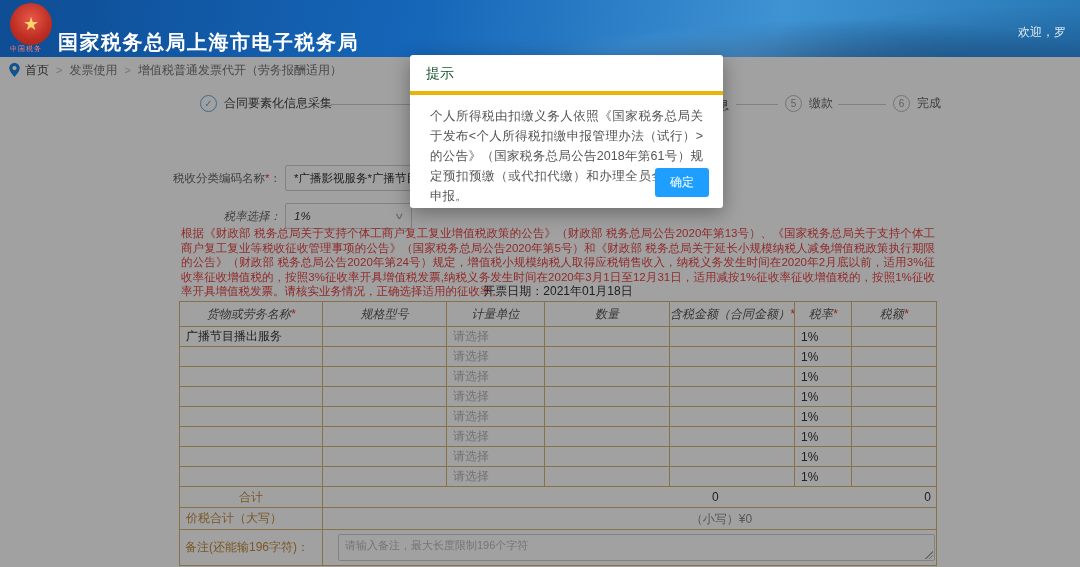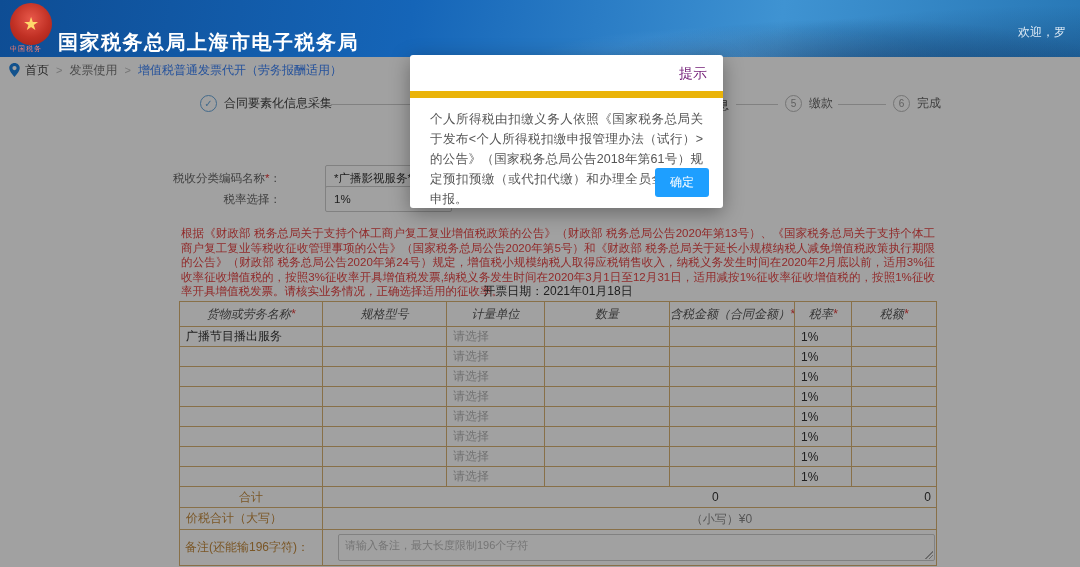--- a/index.html
+++ b/index.html
@@ -23,34 +23,34 @@
   .hdr-title { position:absolute; left:58px; top:15px; height:57px; line-height:54px;
                color:#fff; font-size:20px; font-weight:bold; letter-spacing:1.5px; }
   .welcome { position:absolute; left:1018px; top:24px; color:#dce9f5; font-size:12px; white-space:nowrap; }
 
   
   .crumbbar { position:absolute; top:57px; left:0; width:992px; height:26px; background:#fff;
               display:flex; align-items:center; padding-left:9px; font-size:12px; color:#888; }
   .crumbbar .pin { width:11px; height:14px; margin-right:5px; }
   .crumb-home { color:#444; cursor:pointer; }
   .crumb { color:#777; cursor:pointer; }
-  .crumb-cur { color:#3b82f6; }
+  .crumb-cur { color:#737373; }
   .crumb-sep { margin:0 7px; color:#bbb; font-size:11px; }
 
   
   .step-item { position:absolute; display:flex; align-items:center; font-size:12px; color:#444; }
   .step-circle { width:17px; height:17px; border-radius:50%; border:1px solid #6aa8dc; color:#6aa8dc;
                  display:flex; align-items:center; justify-content:center; font-size:10px; margin-right:7px; background:transparent; }
   .step-circle.pending { border-color:#b9b9b9; color:#999; font-size:10px; }
   .step-label.pending { color:#666; }
   .step-conn { position:absolute; height:1px; background:#ccc; top:104px; }
   .step-frag { position:absolute; font-size:12px; color:#444; }
 
   
-  .form-row { position:absolute; left:0; display:flex; align-items:center;gap:40px; }
+  .form-row { position:absolute; left:0; display:flex; align-items:center; }
   .form-label { width:285px; text-align:right; font-size:11.5px; color:#666; padding-right:4px; }
   .req { color:#e03b3b; }
   .txt-input { width:280px; height:26px; border:1px solid #ccc; border-radius:2px; background:#fff;
                font-size:11.5px; color:#333; padding:0 8px; font-family:inherit; }
   .selectbox { width:127px; height:26px; border:1px solid #ccc; border-radius:2px; background:#fff;
                font-size:11.5px; color:#333; display:flex; align-items:center; justify-content:space-between;
                padding:0 8px; cursor:pointer; }
   .selectbox .chev { color:#aaa; font-size:9px; transform:scaleX(1.6); }
 
   
@@ -78,21 +78,21 @@
   .remark-ta { width:100%; height:27px; border:1px solid #ccc; border-radius:2px; resize:none;
                font-family:inherit; font-size:11px; color:#333; padding:3px 6px; background:#fff; }
   .remark-ta::placeholder { color:#b9b9b9; }
   .resize-grip { position:absolute; right:2px; bottom:2px; width:8px; height:8px;
       background:linear-gradient(135deg, transparent 50%, #aaa 50%, #aaa 58%, transparent 58%, transparent 70%, #aaa 70%, #aaa 78%, transparent 78%); }
 
   
   .backdrop { position:absolute; top:57px; left:0; width:1080px; height:510px; background:rgba(0,0,0,.37); z-index:150; }
   .modal { position:absolute; left:410px; top:55px; width:313px; height:153px; background:#fff;
            border-radius:3px; box-shadow:0 5px 20px rgba(0,0,0,.35); z-index:200; }
-  .modal-title { padding:10px 16px 8px; font-size:14px; color:#701a75; border-bottom:7px solid #eab308;text-align:right; }
+  .modal-title { padding:10px 16px 8px; font-size:14px; color:#14532d; border-bottom:4px solid #eab308; }
   .modal-body { padding:11px 20px 0; font-size:12.5px; color:#555; line-height:20px; text-align:justify; }
   .modal-footer { position:absolute; right:14px; bottom:11px; }
   .btn-confirm { background:#1e9fff; color:#fff; border:none; border-radius:3px; font-size:12px;
                  padding:6px 15px; cursor:pointer; font-family:inherit; }
 </style>
 </head>
 <body>
 
 <div class="hdr">
   <div class="hdr-art"></div>
@@ -133,21 +133,21 @@
 <div class="step-conn" style="left:838px; width:48px;"></div>
 <div class="step-item" style="left:893px; top:95px;">
   <span class="step-circle pending">6</span>
   <span class="step-label pending">完成</span>
 </div>
 
 <div class="form-row" style="top:165px;">
   <div class="form-label"><span>税收分类编码名称</span><span class="req">*</span><span>：</span></div>
   <input class="txt-input" type="text" value="*广播影视服务*广播节目播出服务" style="">
 </div>
-<div class="form-row" style="top:186px;">
+<div class="form-row" style="top:203px;font-style:italic;">
   <div class="form-label"><span>税率选择</span><span>：</span></div>
   <div class="selectbox">
     <span>1%</span>
     <span class="chev">∨</span>
   </div>
 </div>
 
 <div class="notice">根据《财政部 税务总局关于支持个体工商户复工复业增值税政策的公告》（财政部 税务总局公告2020年第13号）、《国家税务总局关于支持个体工商户复工复业等税收征收管理事项的公告》（国家税务总局公告2020年第5号）和《财政部 税务总局关于延长小规模纳税人减免增值税政策执行期限的公告》（财政部 税务总局公告2020年第24号）规定，增值税小规模纳税人取得应税销售收入，纳税义务发生时间在2020年2月底以前，适用3%征收率征收增值税的，按照3%征收率开具增值税发票,纳税义务发生时间在2020年3月1日至12月31日，适用减按1%征收率征收增值税的，按照1%征收率开具增值税发票。请核实业务情况，正确选择适用的征收率。</div>
 <div class="inv-date">开票日期：2021年01月18日</div>
 

